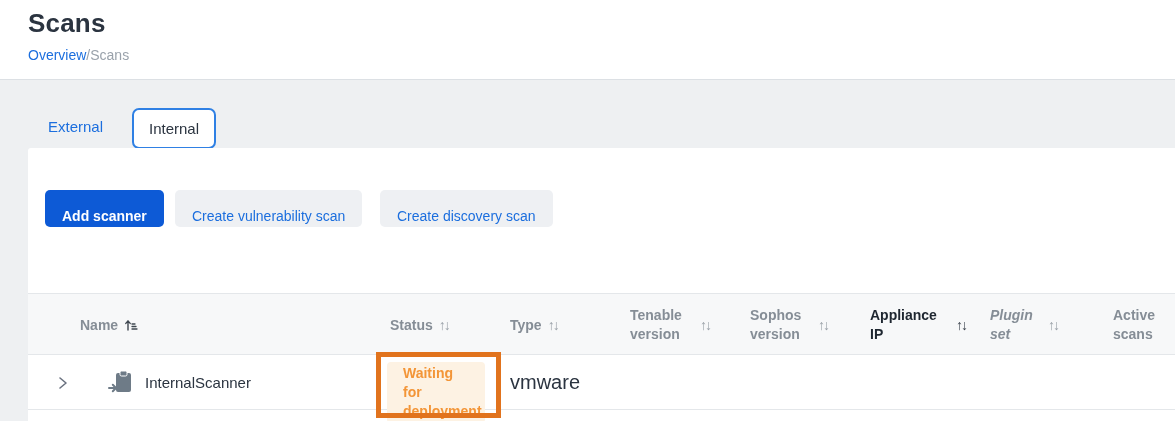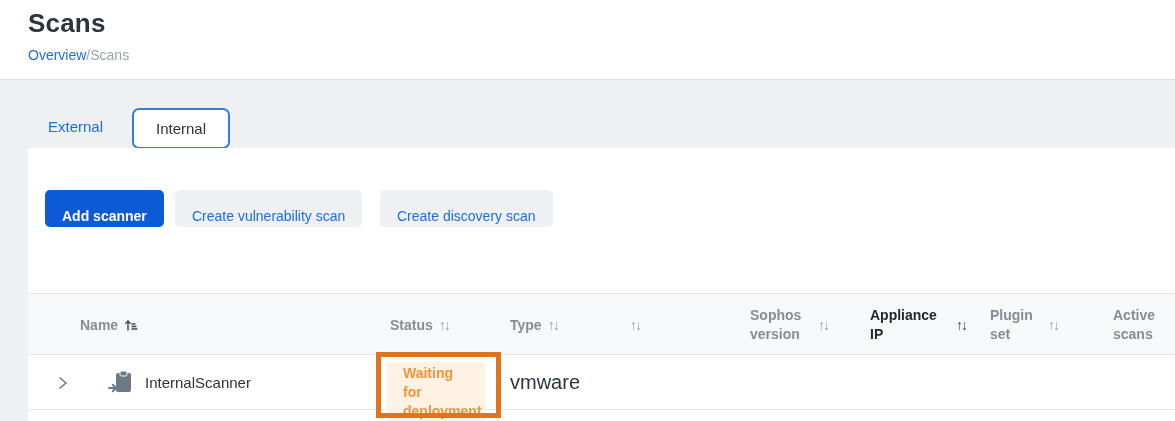--- a/index.html
+++ b/index.html
@@ -41,21 +41,21 @@
   }
   .crumb-link{color:var(--link-blue);cursor:pointer;text-decoration:none;}
   .crumb-sep{color:var(--breadcrumb-gray);}
   .crumb-current{color:var(--breadcrumb-gray);}
   
   .tab-external{
     position:absolute;left:48px;top:118px;font-size:15px;color:var(--link-blue);
     cursor:pointer;
   }
   .tab-internal{
-    position:absolute;left:132px;top:108px;width:98px;height:41px;
+    position:absolute;left:132px;top:108px;width:84px;height:41px;
     background:#fff;border:2px solid var(--tab-border);border-radius:7px;
     display:flex;align-items:center;justify-content:center;
     font-size:15px;color:var(--dark-text);cursor:pointer;
   }
   
   .panel{
     position:absolute;left:28px;top:148px;width:1147px;height:273px;
     background:var(--panel-bg);border-radius:3px 0 0 0;
   }
   
@@ -83,21 +83,21 @@
   .hcell .lbl{display:inline-block;}
   .sort-both{font-size:14px;color:#9aa1a8;letter-spacing:-2px;white-space:nowrap;}
   .hcell.emph{color:#1e2630;font-weight:700;}
   .hcell.emph .sort-both{color:#3a424c;}
   .h-name{left:52px;}
   .h-status{left:362px;}
   .h-type{left:482px;}
   .h-tenable{left:602px;} .h-tenable .lbl{width:64px;}
   .h-sophos{left:722px;}  .h-sophos .lbl{width:62px;}
   .h-appliance{left:842px;} .h-appliance .lbl{width:80px;}
-  .h-plugin{left:962px;}  .h-plugin .lbl{width:52px;}
+  .h-plugin{left:962px;font-style:italic;}  .h-plugin .lbl{width:52px;}
   .h-active{left:1085px;} .h-active .lbl{width:50px;}
   
   .trow{
     position:absolute;left:0;top:207px;width:1147px;height:55px;background:#fff;
     border-bottom:1px solid var(--table-border);
   }
   .expander{
     position:absolute;left:21px;top:14px;width:28px;height:28px;
     display:flex;align-items:center;justify-content:center;cursor:pointer;
   }
@@ -162,20 +162,21 @@
         <span class="lbl">Status</span>
         <span class="sort-both">↑↓</span>
       </div>
 
       <div class="hcell h-type">
         <span class="lbl">Type</span>
         <span class="sort-both">↑↓</span>
       </div>
 
       <div class="hcell h-tenable">
+        <span class="lbl">Tenable version</span>
         <span class="sort-both">↑↓</span>
       </div>
 
       <div class="hcell h-sophos">
         <span class="lbl">Sophos version</span>
         <span class="sort-both">↑↓</span>
       </div>
 
       <div class="hcell h-appliance emph">
         <span class="lbl">Appliance IP</span>

